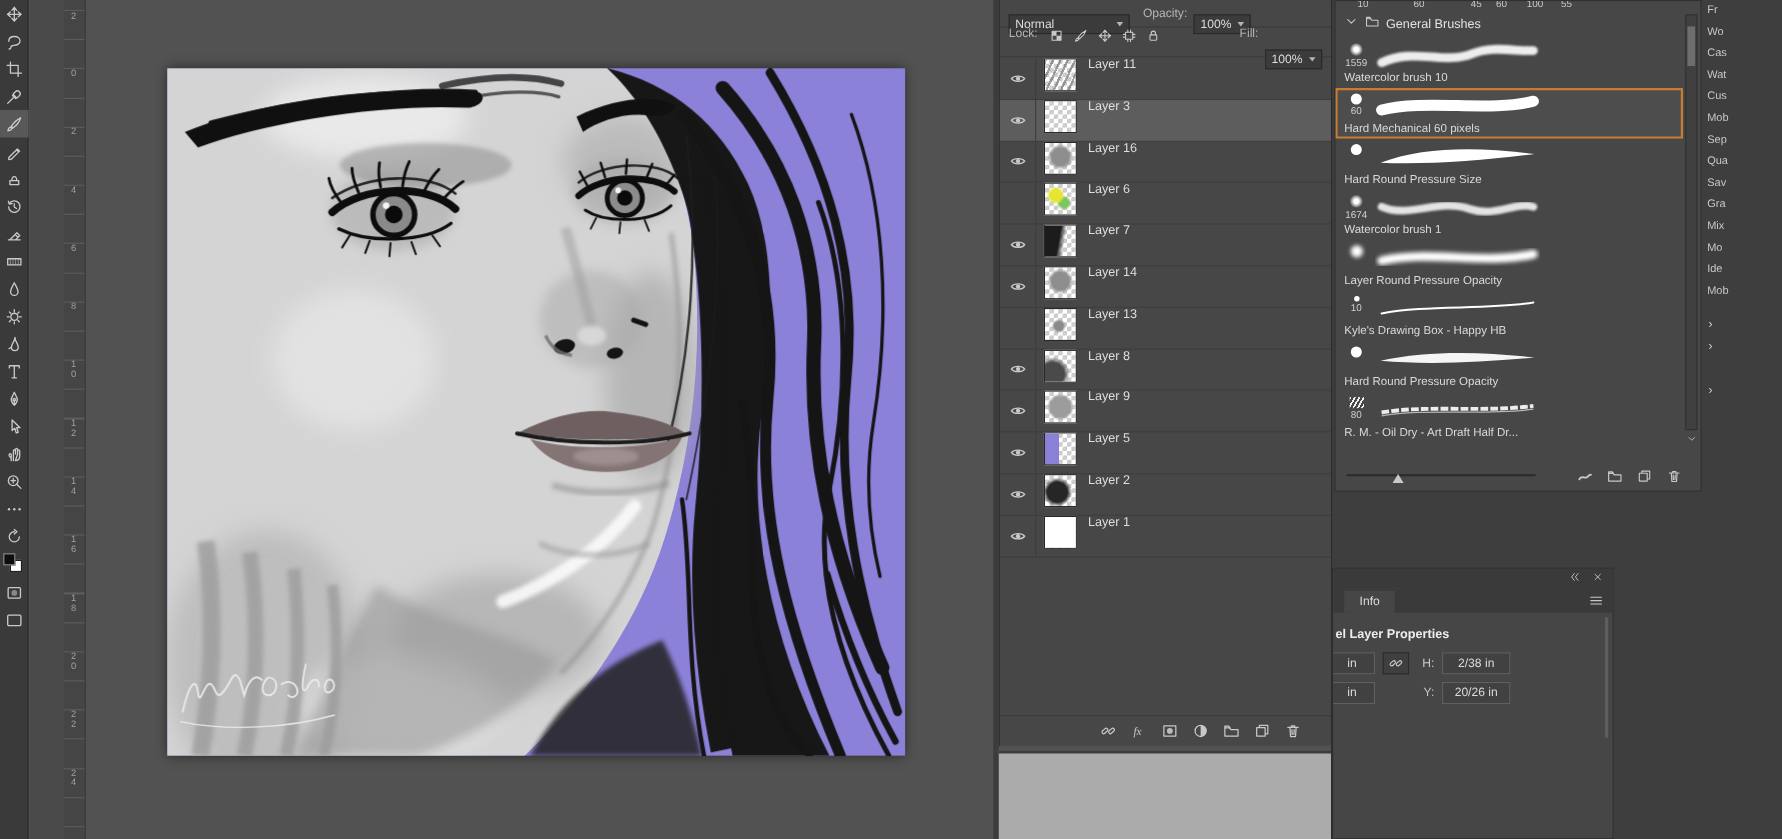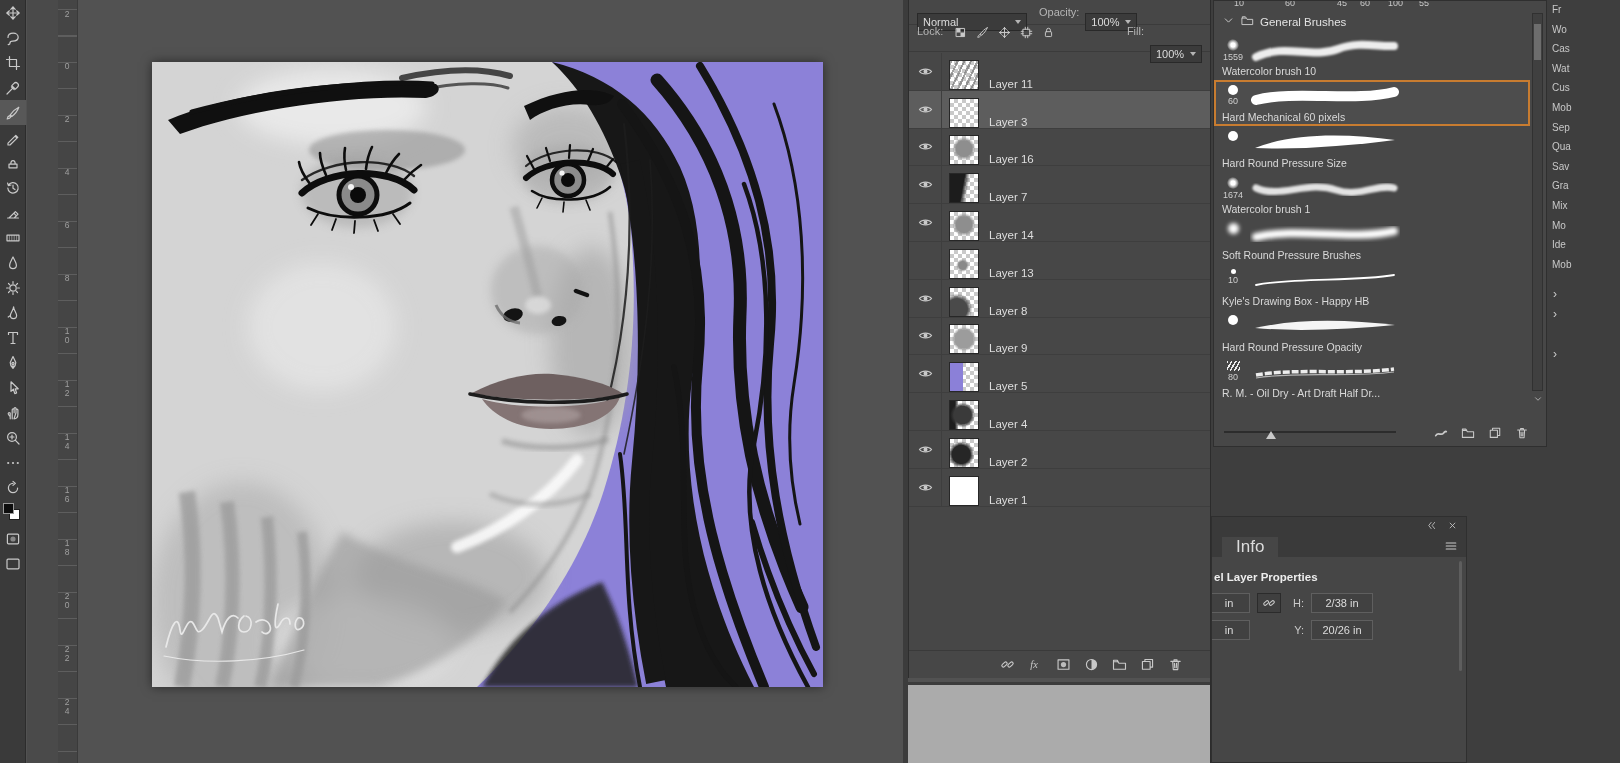--- a/index.html
+++ b/index.html
@@ -36,21 +36,21 @@
   .dd{display:inline-flex;align-items:center;justify-content:space-between;background:#3b3b3b;border:1px solid #292929;
       height:18px;padding:0 5px;font-size:11px;color:#dcdcdc;cursor:pointer;margin-top:20px;}
   .dd .arr{width:0;height:0;border-left:3.5px solid transparent;border-right:3.5px solid transparent;border-top:4px solid #b5b5b5;margin-left:5px;}
   #blend-dd{width:110px;}
   .dd.small{width:52px;margin-left:6px;}
   #lock-icons{display:flex;gap:7px;margin:0 10px;}
   #lock-icons .lockico{width:15px;height:15px;display:grid;place-items:center;cursor:pointer;}
   #lock-icons svg{width:13px;height:13px;}
   .fill-gap{flex:1;}
   #layers-list{position:absolute;top:53px;left:0;right:0;}
-  .lrow{display:flex;align-items:flex-end;height:37.8px;border-bottom:1px solid #3e3e3e;cursor:pointer;}
+  .lrow{display:flex;align-items:flex-start;height:37.8px;border-bottom:1px solid #3e3e3e;cursor:pointer;}
   .lrow.selected{background:#5d5d5d;}
   .eyebox{flex:none;width:33px;height:100%;border-right:1px solid #3e3e3e;display:grid;place-items:center;}
   .eyebox svg{width:15px;height:15px;}
   .thumb{flex:none;width:30px;height:30px;margin-left:7px;border:1px solid #272727;position:relative;overflow:hidden;
          background:#fff;
          background-image:linear-gradient(45deg,#c9c9c9 25%,transparent 25%,transparent 75%,#c9c9c9 75%),
                           linear-gradient(45deg,#c9c9c9 25%,transparent 25%,transparent 75%,#c9c9c9 75%);
          background-size:8px 8px;background-position:0 0,4px 4px;}
   .tov{position:absolute;inset:0;}
   .t-strokes{background:repeating-linear-gradient(115deg,rgba(110,110,110,.85) 0 2px,transparent 2px 6px);opacity:.75;}
@@ -101,21 +101,21 @@
   .bp-scrollbar{position:absolute;right:3px;top:12px;width:11px;height:378px;background:#404040;border:1px solid #313131;}
   .bp-thumb{position:absolute;left:1px;right:1px;top:10px;height:36px;background:#6d6d6d;cursor:pointer;}
   .bp-chev{position:absolute;right:3px;top:392px;width:11px;height:11px;display:grid;place-items:center;cursor:pointer;}
   .bp-chev svg{width:10px;height:10px;}
 
   
   #info-dock{position:absolute;left:0;top:516px;width:256px;height:247px;background:#464646;border:1px solid #2f2f2f;overflow:hidden;}
   .mini-bar{height:18px;background:#3a3a3a;display:flex;justify-content:flex-end;align-items:center;gap:10px;padding-right:8px;}
   .mini-bar svg{width:11px;height:11px;cursor:pointer;}
   .tab-row{height:22px;background:#3a3a3a;display:flex;align-items:flex-end;position:relative;}
-  .tab{height:20px;padding:0 14px;margin-left:10px;background:#464646;color:#dcdcdc;font-size:17px;line-height:20px;cursor:pointer;}
+  .tab{height:20px;padding:0 14px;margin-left:10px;background:#464646;color:#dcdcdc;font-size:11px;line-height:20px;cursor:pointer;}
   .panel-menu{position:absolute;right:8px;top:4px;width:14px;height:14px;cursor:pointer;}
   .panel-menu svg{width:14px;height:14px;}
   .props-title{margin:14px 0 10px -6px;font-size:11.5px;font-weight:bold;color:#ededed;white-space:nowrap;}
   .prop-row{display:flex;align-items:center;gap:7px;margin:7px 0;}
   .unit-field{width:42px;height:20px;margin-left:-12px;background:#414141;border:1px solid #5f5f5f;
               font-size:11px;color:#dcdcdc;display:flex;align-items:center;justify-content:center;cursor:text;}
   .link-btn{width:24px;height:20px;background:#3f3f3f;border:1px solid #2b2b2b;display:grid;place-items:center;cursor:pointer;}
   .link-btn svg{width:14px;height:14px;}
   .link-spacer{width:24px;height:20px;}
   .prop-lab{font-size:11px;color:#c9c9c9;width:16px;text-align:right;}
@@ -523,20 +523,27 @@
               <path d="M1.5 8 C4.2 4.6 11.8 4.6 14.5 8 C11.8 11.4 4.2 11.4 1.5 8 Z" stroke="#c9c9c9" fill="none" stroke-width="1.2" stroke-linecap="round" stroke-linejoin="round"></path>
               <circle cx="8" cy="8" r="2.1" fill="#c9c9c9"></circle>
             </svg>
           </div>
     <div class="thumb">
             <div class="tov t-grayblob"></div>
           </div>
     <span class="lname">Layer 16</span>
   </div>
         <div class="lrow">
+    <div class="eyebox"></div>
+    <div class="thumb">
+            <div class="tov t-yellow"></div>
+          </div>
+    <span class="lname">Layer 6</span>
+  </div>
+        <div class="lrow">
     <div class="eyebox">
             <svg viewBox="0 0 16 16" xmlns="http://www.w3.org/2000/svg">
               <path d="M1.5 8 C4.2 4.6 11.8 4.6 14.5 8 C11.8 11.4 4.2 11.4 1.5 8 Z" stroke="#c9c9c9" fill="none" stroke-width="1.2" stroke-linecap="round" stroke-linejoin="round"></path>
               <circle cx="8" cy="8" r="2.1" fill="#c9c9c9"></circle>
             </svg>
           </div>
     <div class="thumb">
             <div class="tov t-dark"></div>
           </div>
     <span class="lname">Layer 7</span>
@@ -588,27 +595,20 @@
     <div class="eyebox">
             <svg viewBox="0 0 16 16" xmlns="http://www.w3.org/2000/svg">
               <path d="M1.5 8 C4.2 4.6 11.8 4.6 14.5 8 C11.8 11.4 4.2 11.4 1.5 8 Z" stroke="#c9c9c9" fill="none" stroke-width="1.2" stroke-linecap="round" stroke-linejoin="round"></path>
               <circle cx="8" cy="8" r="2.1" fill="#c9c9c9"></circle>
             </svg>
           </div>
     <div class="thumb">
             <div class="tov t-purple"></div>
           </div>
     <span class="lname">Layer 5</span>
-  </div>
-        <div class="lrow">
-    <div class="eyebox"></div>
-    <div class="thumb">
-            <div class="tov t-darkface"></div>
-          </div>
-    <span class="lname">Layer 4</span>
   </div>
         <div class="lrow">
     <div class="eyebox">
             <svg viewBox="0 0 16 16" xmlns="http://www.w3.org/2000/svg">
               <path d="M1.5 8 C4.2 4.6 11.8 4.6 14.5 8 C11.8 11.4 4.2 11.4 1.5 8 Z" stroke="#c9c9c9" fill="none" stroke-width="1.2" stroke-linecap="round" stroke-linejoin="round"></path>
               <circle cx="8" cy="8" r="2.1" fill="#c9c9c9"></circle>
             </svg>
           </div>
     <div class="thumb">
             <div class="tov t-darkblob"></div>
@@ -773,21 +773,21 @@
   <defs>
                 <filter id="bfA" x="-20%" y="-60%" width="140%" height="220%">
                   <feGaussianBlur stdDeviation="0.8"></feGaussianBlur>
                 </filter>
   <filter id="bfB" x="-20%" y="-80%" width="140%" height="260%">
                   <feGaussianBlur stdDeviation="2"></feGaussianBlur>
                 </filter>
               </defs>
               <path d="M6 16 C48 6 100 20 144 10" stroke="#fff" stroke-width="8" fill="none" stroke-linecap="round" filter="url(#bfB)"></path>
             </svg>
-    <div class="bname">Soft Round Pressure Brushes</div>
+    <div class="bname">Layer Round Pressure Opacity</div>
   </div>
           <div class="bitem">
     <div class="tipwrap">
               <div class="tip tip-tiny"></div>
     <div class="tipnum">10</div>
             </div>
     <svg class="bstroke" viewBox="0 0 150 28" xmlns="http://www.w3.org/2000/svg">
   <defs>
                 <filter id="bfA" x="-20%" y="-60%" width="140%" height="220%">
                   <feGaussianBlur stdDeviation="0.8"></feGaussianBlur>

